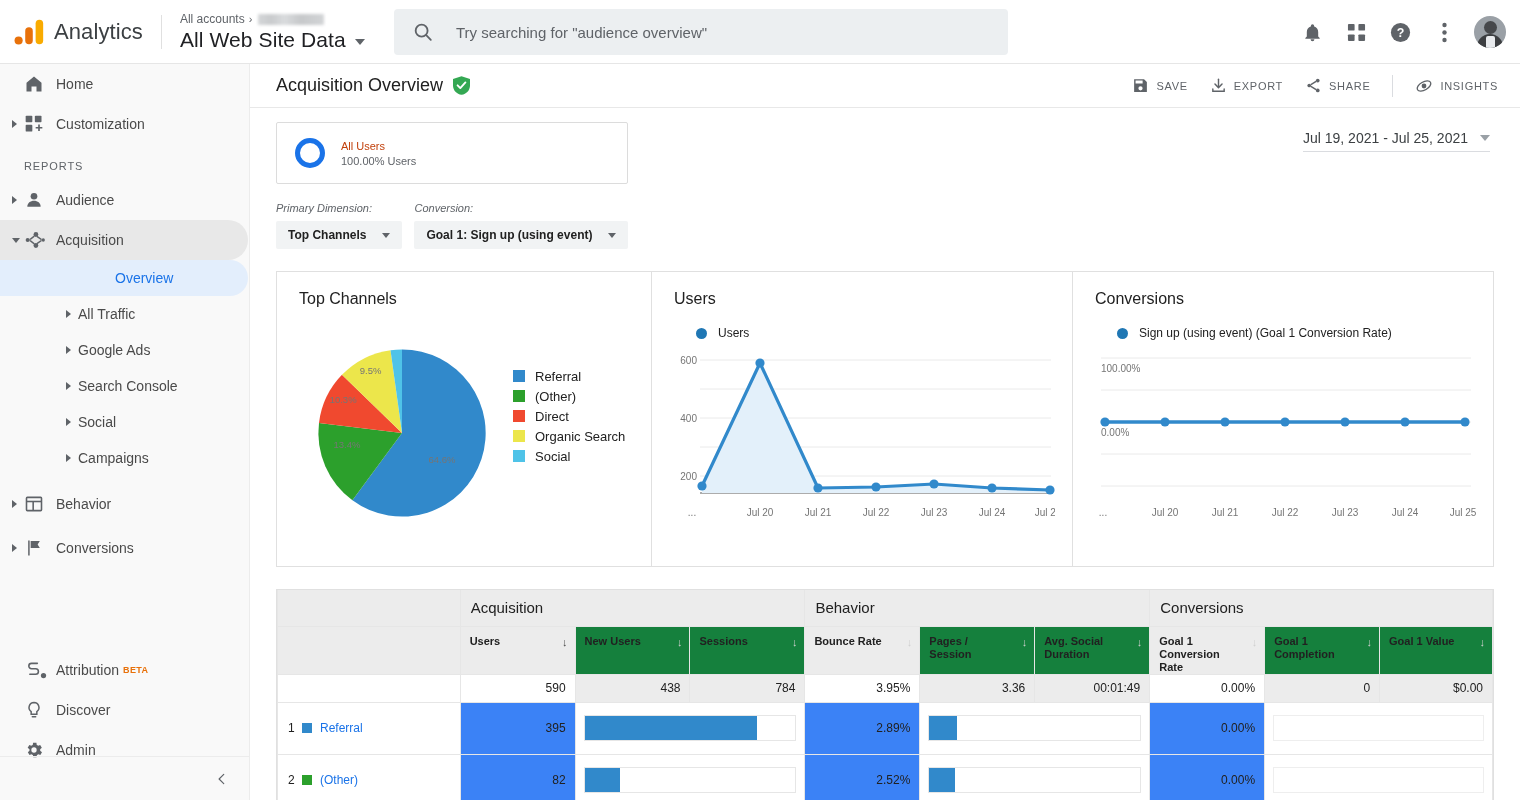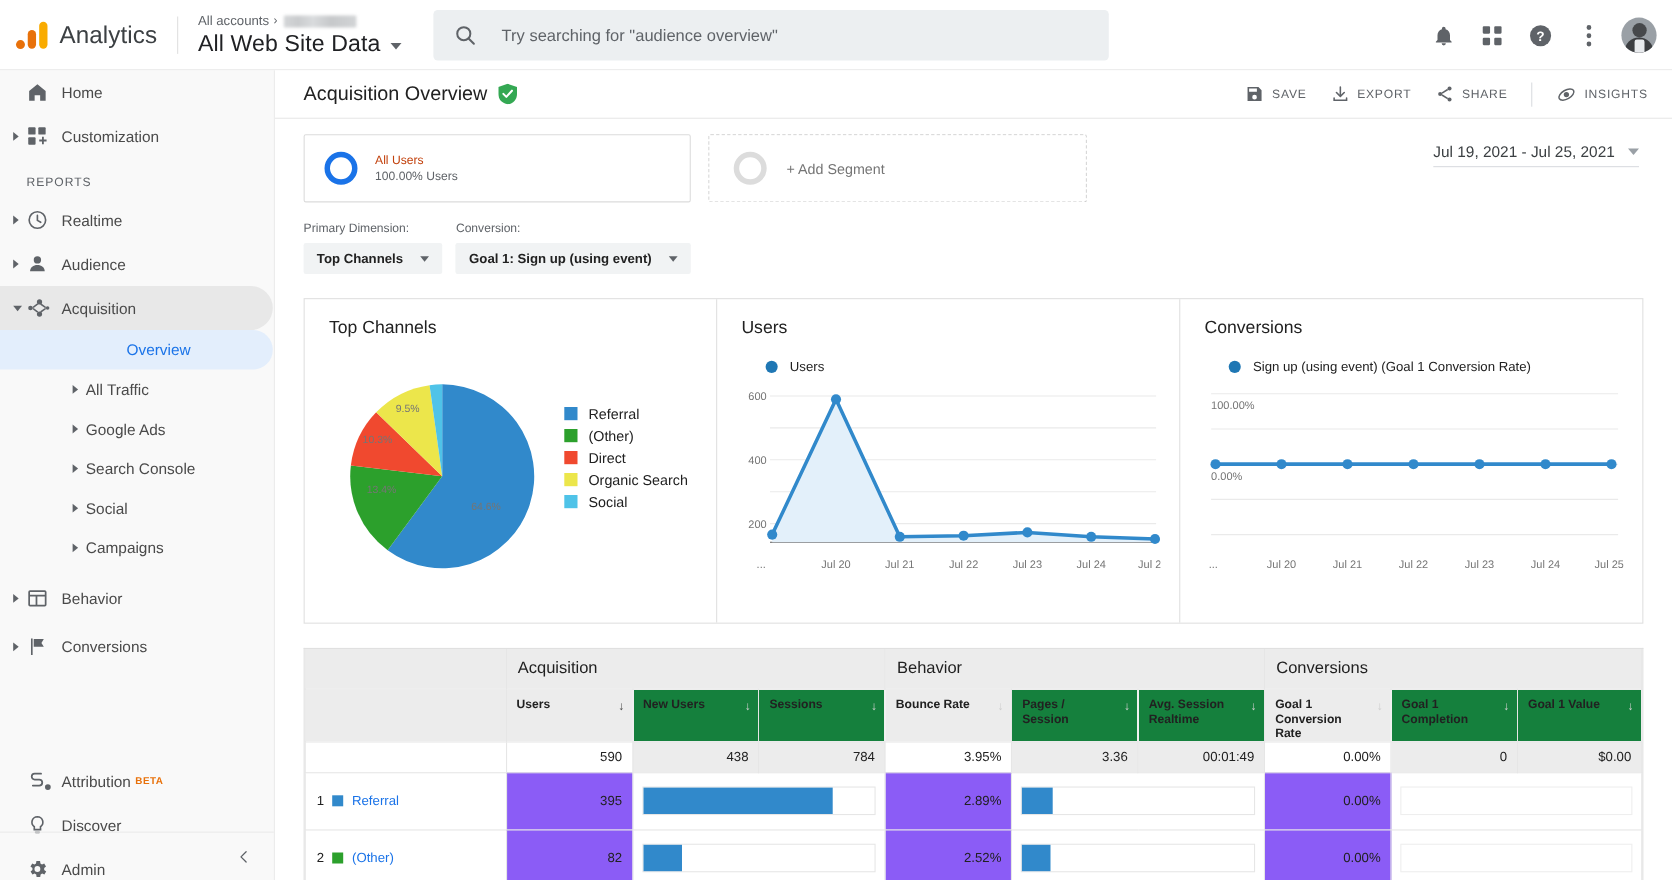--- a/index.html
+++ b/index.html
@@ -149,21 +149,21 @@
   }
   .dr-caret {
     width: 0; height: 0; margin-left: 12px;
     border-left: 5px solid transparent; border-right: 5px solid transparent;
     border-top: 6px solid #9aa0a6;
   }
 
   
   .dim-row { display: flex; padding: 18px 0 0 26px; }
   .dim-block { margin-right: 12px; }
-  .dim-label { font-size: 11px; color: #5f6368; margin-bottom: 7px; }
+  .dim-label { font-size: 11px; color: #5f6368; margin-bottom: 7px; font-style: italic; }
   .dim-select {
     height: 28px; background: #f1f3f4; border-radius: 2px; display: flex;
     align-items: center; padding: 0 12px; font-size: 12px; color: #212121;
     font-weight: 700; cursor: pointer;
   }
   .dim-select .dcaret {
     width: 0; height: 0; margin-left: 16px;
     border-left: 4px solid transparent; border-right: 4px solid transparent;
     border-top: 5px solid #5f6368;
   }
@@ -200,21 +200,21 @@
   }
   .hd.alt { background: #ececec; }
   .hd .hdtxt { display: block; padding: 8px 22px 0 9px; line-height: 13px; text-align: left; }
   .hd .sarw { position: absolute; right: 7px; top: 9px; font-size: 11px; color: #cfcfcf; }
   .hd .sarw.on { color: #4a4a4a; }
   .tot td { height: 28px; font-size: 12px; color: #212121; text-align: right; padding-right: 9px !important; }
   .tot .alt { background: #ececec; }
   .tot .plain { background: #fff; }
   .drow td { height: 52px; font-size: 12px; color: #212121; }
   .drow .numcell { text-align: right; padding-right: 9px !important; }
-  .drow .shade { background: #8b5cf6; }
+  .drow .shade { background: #3b82f6; }
   .idxcell { padding-left: 10px !important; }
   .idx-inner { display: flex; align-items: center; }
   .idx-num { font-size: 12px; color: #212121; width: 14px; }
   .idx-sw { width: 10px; height: 10px; margin-right: 8px; }
   .idx-link { font-size: 12px; color: #1a73e8; cursor: pointer; }
   .barcell { padding: 0 8px !important; }
   .bartrack { height: 26px; border: 1px solid #e6e6e6; background: #fff; }
   .barfill { height: 100%; background: #3189cb; }
   .emptybox { height: 26px; border: 1px solid #eee; background: #fff; }
 </style>
@@ -303,30 +303,20 @@
           <rect x="13" y="2" width="8" height="8" rx="1"></rect>
         <rect x="2" y="13" width="8" height="8" rx="1"></rect>
         <path d="M17 12.5h2v3h3v2h-3v3h-2v-3h-3v-2h3z"></path>
       </svg>
     </span>
     <span class="nlabel">Customization</span>
   </div>
 
   <div class="sec-label">REPORTS</div>
 
-  <div class="nav-item">
-    <span class="arrow"></span>
-    <span class="nicon">
-      <svg width="20" height="20" viewBox="0 0 24 24" fill="none" stroke="currentColor" stroke-width="1.8">
-          <circle cx="12" cy="12" r="9"></circle>
-          <path d="M12 7v5.4l3.6 2.1" stroke-linecap="round"></path>
-        </svg>
-    </span>
-    <span class="nlabel">Realtime</span>
-  </div>
 
   <div class="nav-item">
     <span class="arrow"></span>
     <span class="nicon">
       <svg width="20" height="20" viewBox="0 0 24 24" fill="currentColor">
           <circle cx="12" cy="7.5" r="4"></circle>
           <path d="M4 20c0-4.4 3.6-7 8-7s8 2.6 8 7z"></path>
         </svg>
     </span>
     <span class="nlabel">Audience</span>
@@ -477,24 +467,20 @@
     </div>
   </div>
 
   <div class="seg-row">
     <div class="seg-card">
       <div class="seg-ring"></div>
       <div class="seg-txt">
         <div class="seg-name">All Users</div>
         <div class="seg-sub">100.00% Users</div>
       </div>
-    </div>
-    <div class="seg-add">
-      <div class="seg-ring grey"></div>
-      <div class="seg-add-label">+ Add Segment</div>
     </div>
     <div class="daterange">
       <span>Jul 19, 2021 - Jul 25, 2021</span>
       <span class="dr-caret"></span>
     </div>
   </div>
 
   <div class="dim-row">
     <div class="dim-block">
       <div class="dim-label">Primary Dimension:</div>
@@ -660,21 +646,21 @@
         </th>
         <th class="hd alt">
           <span class="hdtxt">Bounce Rate</span>
           <span class="sarw">↓</span>
         </th>
         <th class="hd">
           <span class="hdtxt">Pages / Session</span>
           <span class="sarw">↓</span>
         </th>
         <th class="hd">
-          <span class="hdtxt">Avg. Session Realtime</span>
+          <span class="hdtxt">Avg. Social Duration</span>
           <span class="sarw">↓</span>
         </th>
         <th class="hd alt">
           <span class="hdtxt">Goal 1 Conversion Rate</span>
           <span class="sarw">↓</span>
         </th>
         <th class="hd">
           <span class="hdtxt">Goal 1 Completion</span>
           <span class="sarw">↓</span>
         </th>

